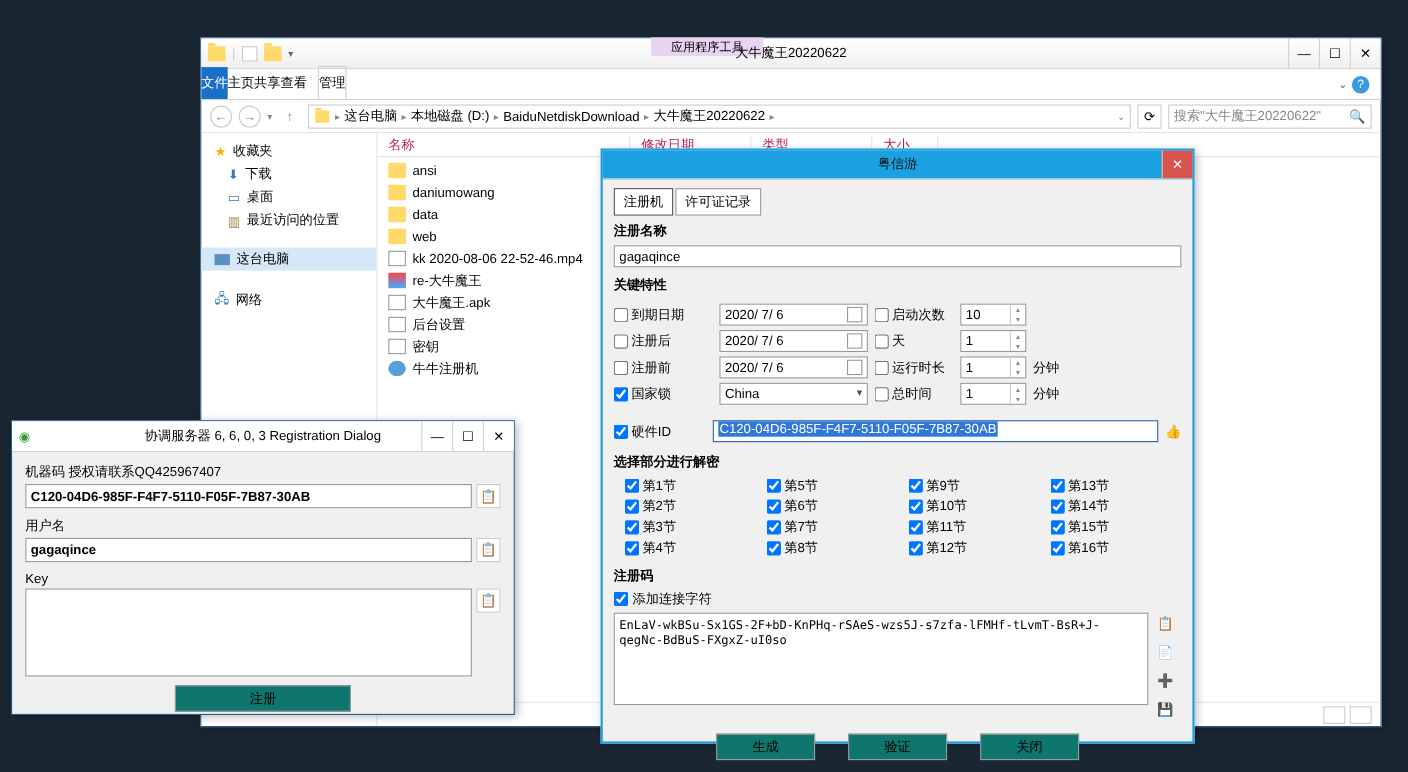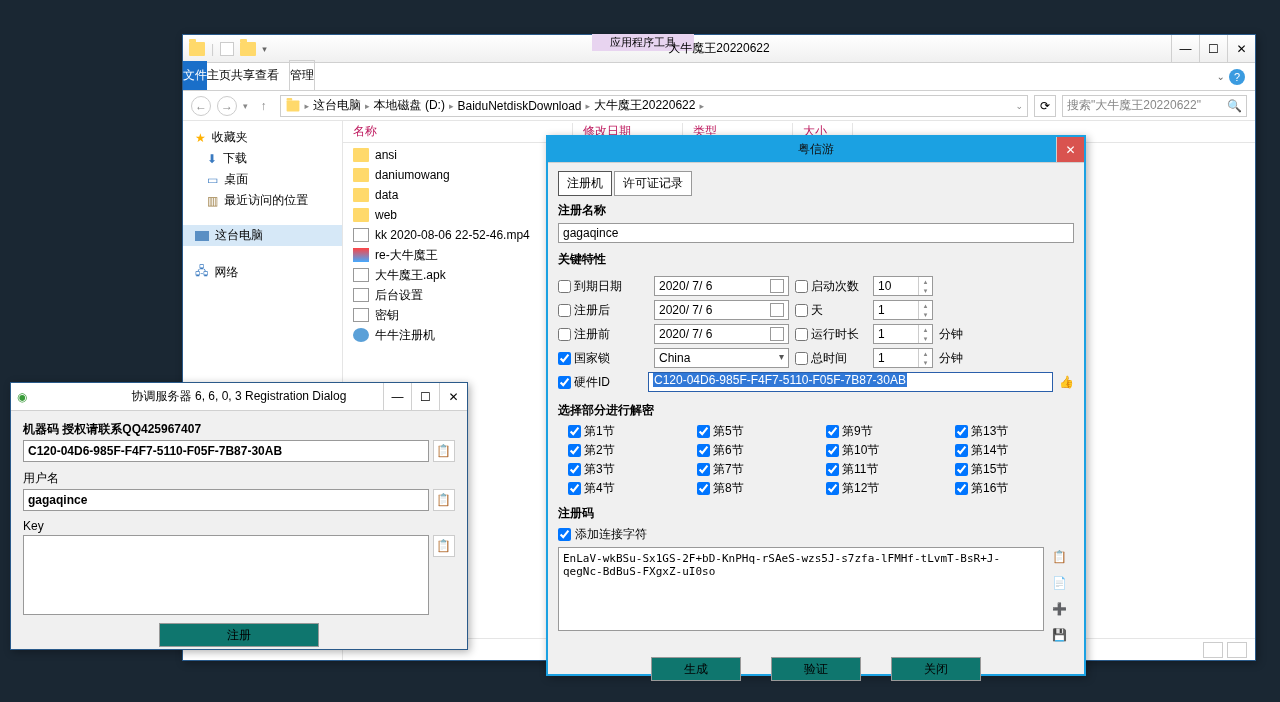--- a/index.html
+++ b/index.html
@@ -72,21 +72,21 @@
 .prow{display:flex;align-items:center;height:24px;gap:6px}
 .prow .pchk{width:90px;display:flex;align-items:center;gap:3px}
 .prow .pval{width:135px;height:20px;border:1px solid #999;display:flex;align-items:center;padding:0 4px;background:#fff;position:relative}
 .prow .pval.sel::after{content:"▾";position:absolute;right:4px;top:2px;color:#555;font-size:10px}
 .prow .pval .cal{position:absolute;right:4px;width:14px;height:14px;border:1px solid #999}
 .prow .rchk{width:72px;display:flex;align-items:center;gap:3px}
 .prow .rnum{width:60px;height:20px;border:1px solid #999;background:#fff;display:flex;align-items:center;padding:0 4px;position:relative}
 .prow .spin{position:absolute;right:0;top:0;bottom:0;width:14px;border-left:1px solid #ccc;display:flex;flex-direction:column}
 .prow .spin div{flex:1;font-size:7px;display:flex;align-items:center;justify-content:center;color:#888}
 .prow .unit{font-size:12px}
-.hwid-row{display:flex;align-items:center;gap:6px;margin-top:2px}
+.hwid-row{display:flex;align-items:center;gap:6px;margin-top:12px}
 .hwid-row .hwchk{width:84px;display:flex;align-items:center;gap:3px}
 .hwid-row .hwval{flex:1;height:20px;border:1px solid #2a5fab;padding:0 4px;background:#fff}
 .hwid-row .hwval span{background:#3078d7;color:#fff;padding:0 1px}
 .section-grid{display:grid;grid-template-columns:repeat(4,1fr);gap:2px 20px;margin-top:4px;padding:0 10px}
 .section-grid label{display:flex;align-items:center;gap:3px}
 .regcode{margin-top:8px}
 .regcode textarea{width:calc(100% - 30px);height:84px;border:1px solid #999;font-family:monospace;font-size:11px;padding:4px;resize:none}
 .regcode-wrap{display:flex;gap:6px}
 .side-icons{display:flex;flex-direction:column;gap:6px}
 .side-icons .si{width:20px;height:20px;display:flex;align-items:center;justify-content:center;cursor:pointer;font-size:14px}
@@ -237,21 +237,21 @@
   <div class="titlebar">
     <span style="margin-left:6px;color:#3a9b3a">◉</span>
     <span class="title">协调服务器 6, 6, 0, 3 Registration Dialog</span>
     <div class="winbtns">
       <div class="winbtn">—</div>
       <div class="winbtn">☐</div>
       <div class="winbtn">✕</div>
     </div>
   </div>
   <div class="reg-body">
-    <div class="lbl" style="font-weight:bold">机器码  授权请联系QQ425967407</div>
+    <div class="lbl" style="font-weight:normal">机器码  授权请联系QQ425967407</div>
     <div class="row">
       <input style="font-weight: bold;" value="C120-04D6-985F-F4F7-5110-F05F-7B87-30AB">
       <div class="iconbtn">
           <span style="color:#4a7fc0">📋</span>
         </div>
     </div>
     <div class="lbl">用户名</div>
     <div class="row">
       <input style="font-weight: bold;" value="gagaqince">
       <div class="iconbtn">

